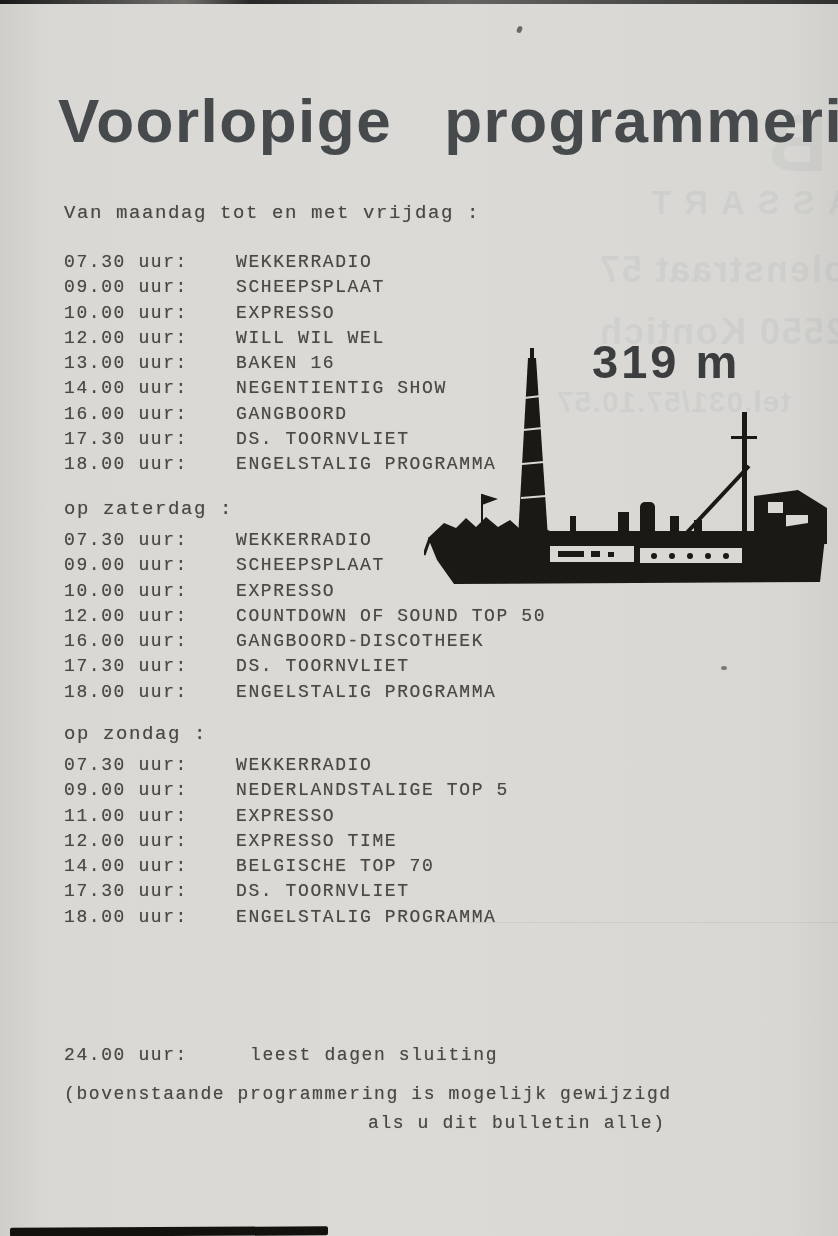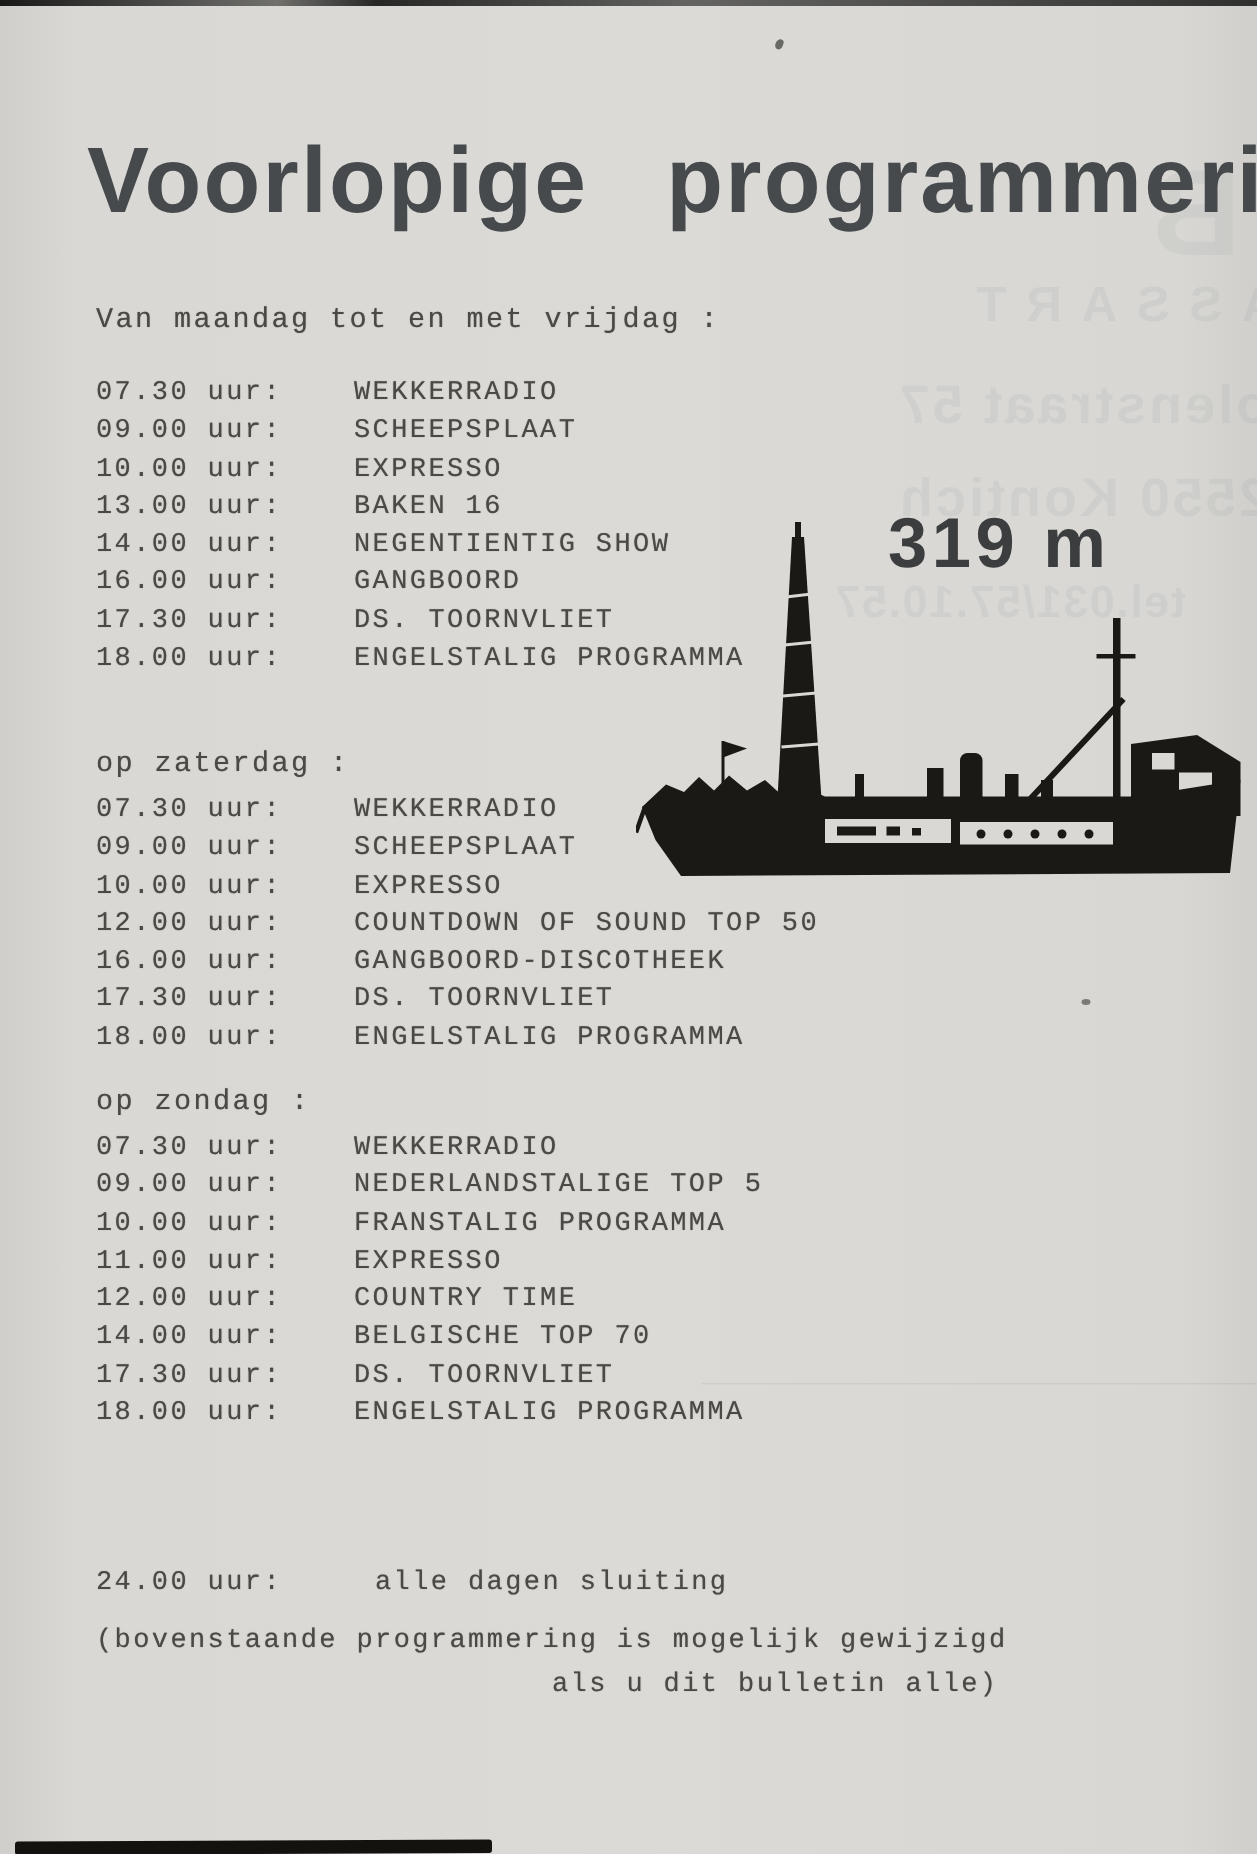--- a/index.html
+++ b/index.html
@@ -123,20 +123,21 @@
       <circle cx="284" cy="208" r="3" fill="#1b1916"></circle>
       <circle cx="302" cy="208" r="3" fill="#1b1916"></circle>
     </svg>
 
     <div>
       <div class="sec sec0-h sec-heading">Van maandag tot en met vrijdag :</div>
       <div class="sec sec0-r sec-rows mono">
           <div class="row"><span class="time">07.30 uur:</span><span class="prog">WEKKERRADIO</span></div>
           <div class="row"><span class="time">09.00 uur:</span><span class="prog">SCHEEPSPLAAT</span></div>
           <div class="row"><span class="time">10.00 uur:</span><span class="prog">EXPRESSO</span></div>
+          <div class="row"><span class="time">12.00 uur:</span><span class="prog">WILL WIL WEL</span></div>
           <div class="row"><span class="time">13.00 uur:</span><span class="prog">BAKEN 16</span></div>
           <div class="row"><span class="time">14.00 uur:</span><span class="prog">NEGENTIENTIG SHOW</span></div>
           <div class="row"><span class="time">16.00 uur:</span><span class="prog">GANGBOORD</span></div>
           <div class="row"><span class="time">17.30 uur:</span><span class="prog">DS. TOORNVLIET</span></div>
           <div class="row"><span class="time">18.00 uur:</span><span class="prog">ENGELSTALIG PROGRAMMA</span></div>
         </div>
     </div>
     <div>
       <div class="sec sec1-h sec-heading">op zaterdag :</div>
       <div class="sec sec1-r sec-rows mono">
@@ -147,28 +148,27 @@
           <div class="row"><span class="time">16.00 uur:</span><span class="prog">GANGBOORD-DISCOTHEEK</span></div>
           <div class="row"><span class="time">17.30 uur:</span><span class="prog">DS. TOORNVLIET</span></div>
           <div class="row"><span class="time">18.00 uur:</span><span class="prog">ENGELSTALIG PROGRAMMA</span></div>
         </div>
     </div>
     <div>
       <div class="sec sec2-h sec-heading">op zondag :</div>
       <div class="sec sec2-r sec-rows mono">
           <div class="row"><span class="time">07.30 uur:</span><span class="prog">WEKKERRADIO</span></div>
           <div class="row"><span class="time">09.00 uur:</span><span class="prog">NEDERLANDSTALIGE TOP 5</span></div>
-          <div class="row"><span class="time">10.00 uur:</span><span class="prog">FRANSTALIG PROGRAMMA</span></div>
           <div class="row"><span class="time">11.00 uur:</span><span class="prog">EXPRESSO</span></div>
-          <div class="row"><span class="time">12.00 uur:</span><span class="prog">COUNTRY TIME</span></div>
+          <div class="row"><span class="time">12.00 uur:</span><span class="prog">EXPRESSO TIME</span></div>
           <div class="row"><span class="time">14.00 uur:</span><span class="prog">BELGISCHE TOP 70</span></div>
           <div class="row"><span class="time">17.30 uur:</span><span class="prog">DS. TOORNVLIET</span></div>
           <div class="row"><span class="time">18.00 uur:</span><span class="prog">ENGELSTALIG PROGRAMMA</span></div>
         </div>
     </div>
 
     <div class="closing mono">
-      <span class="time">24.00 uur:</span><span class="prog">alle dagen sluiting</span>
+      <span class="time">24.00 uur:</span><span class="prog">leest dagen sluiting</span>
     </div>
     <div class="note1 mono">(bovenstaande programmering is mogelijk gewijzigd</div>
     <div class="note2 mono">als u dit bulletin alle)</div>
   </div>
 </div>
 
 </body></html>

